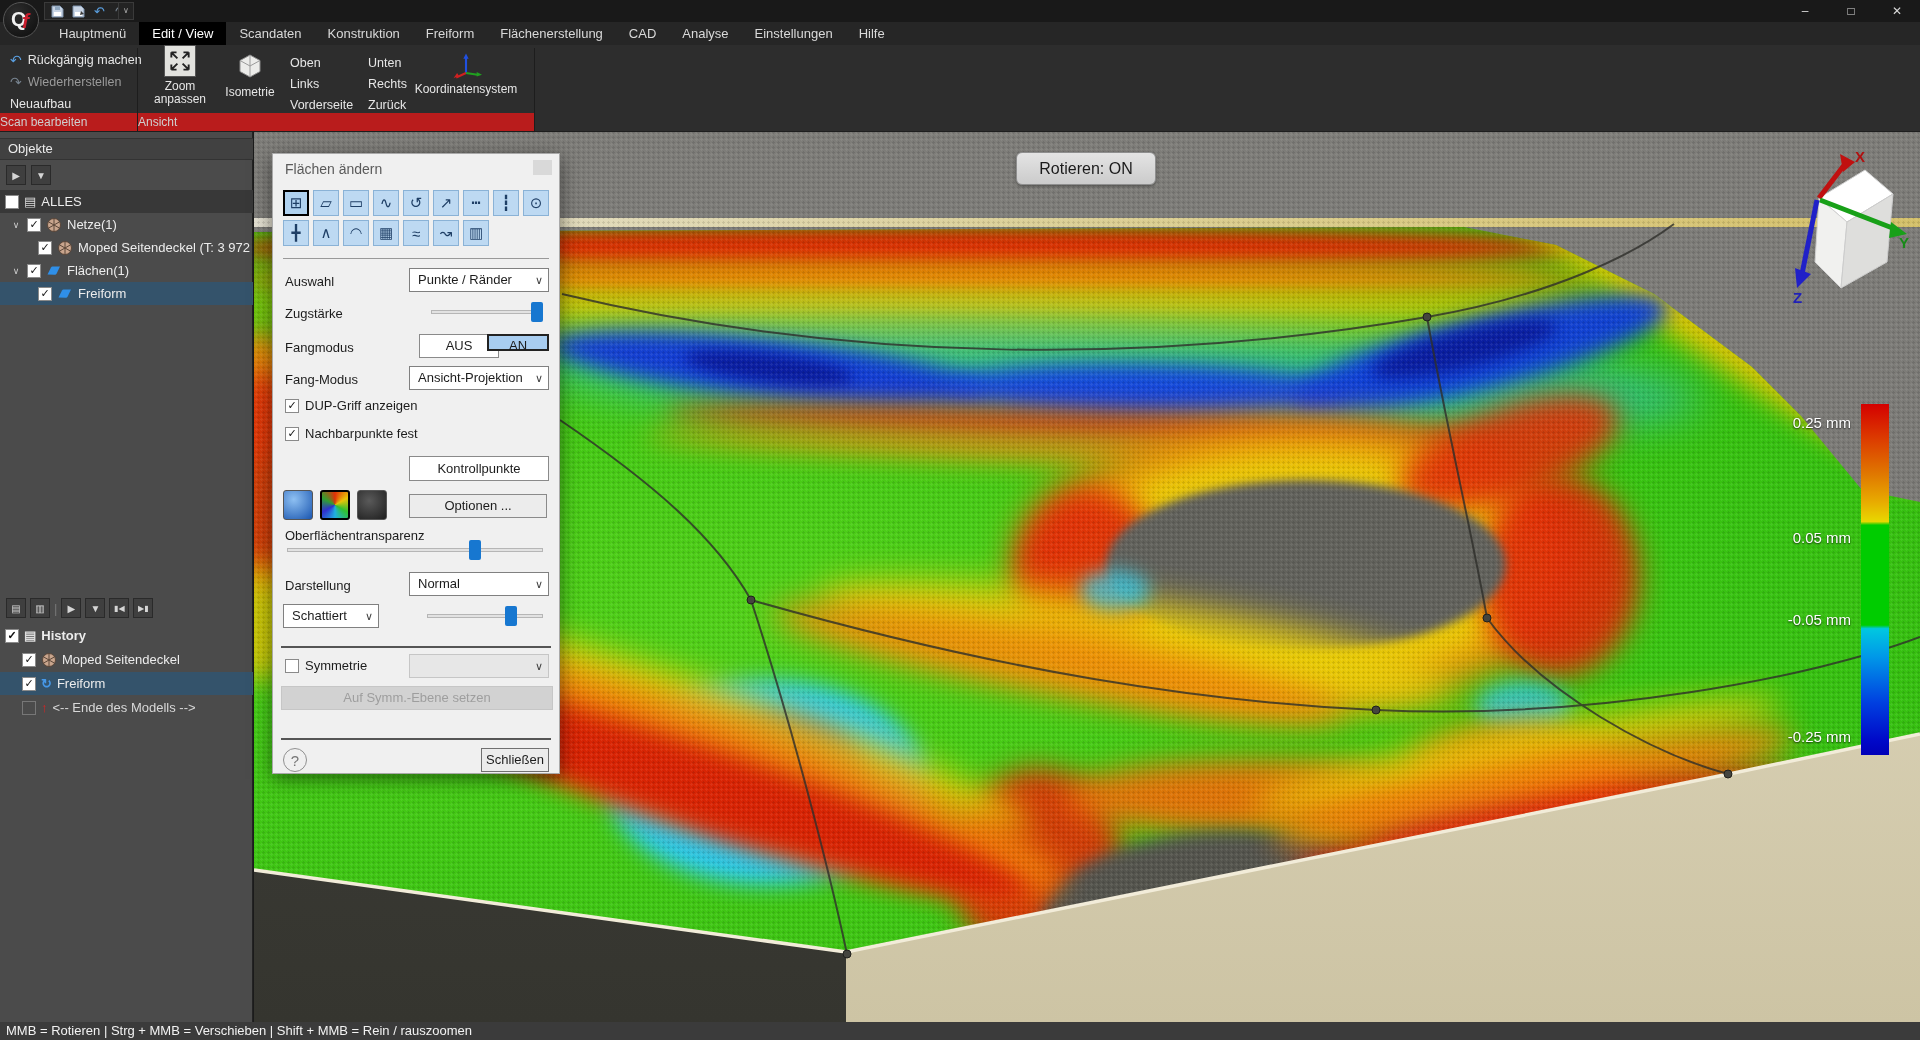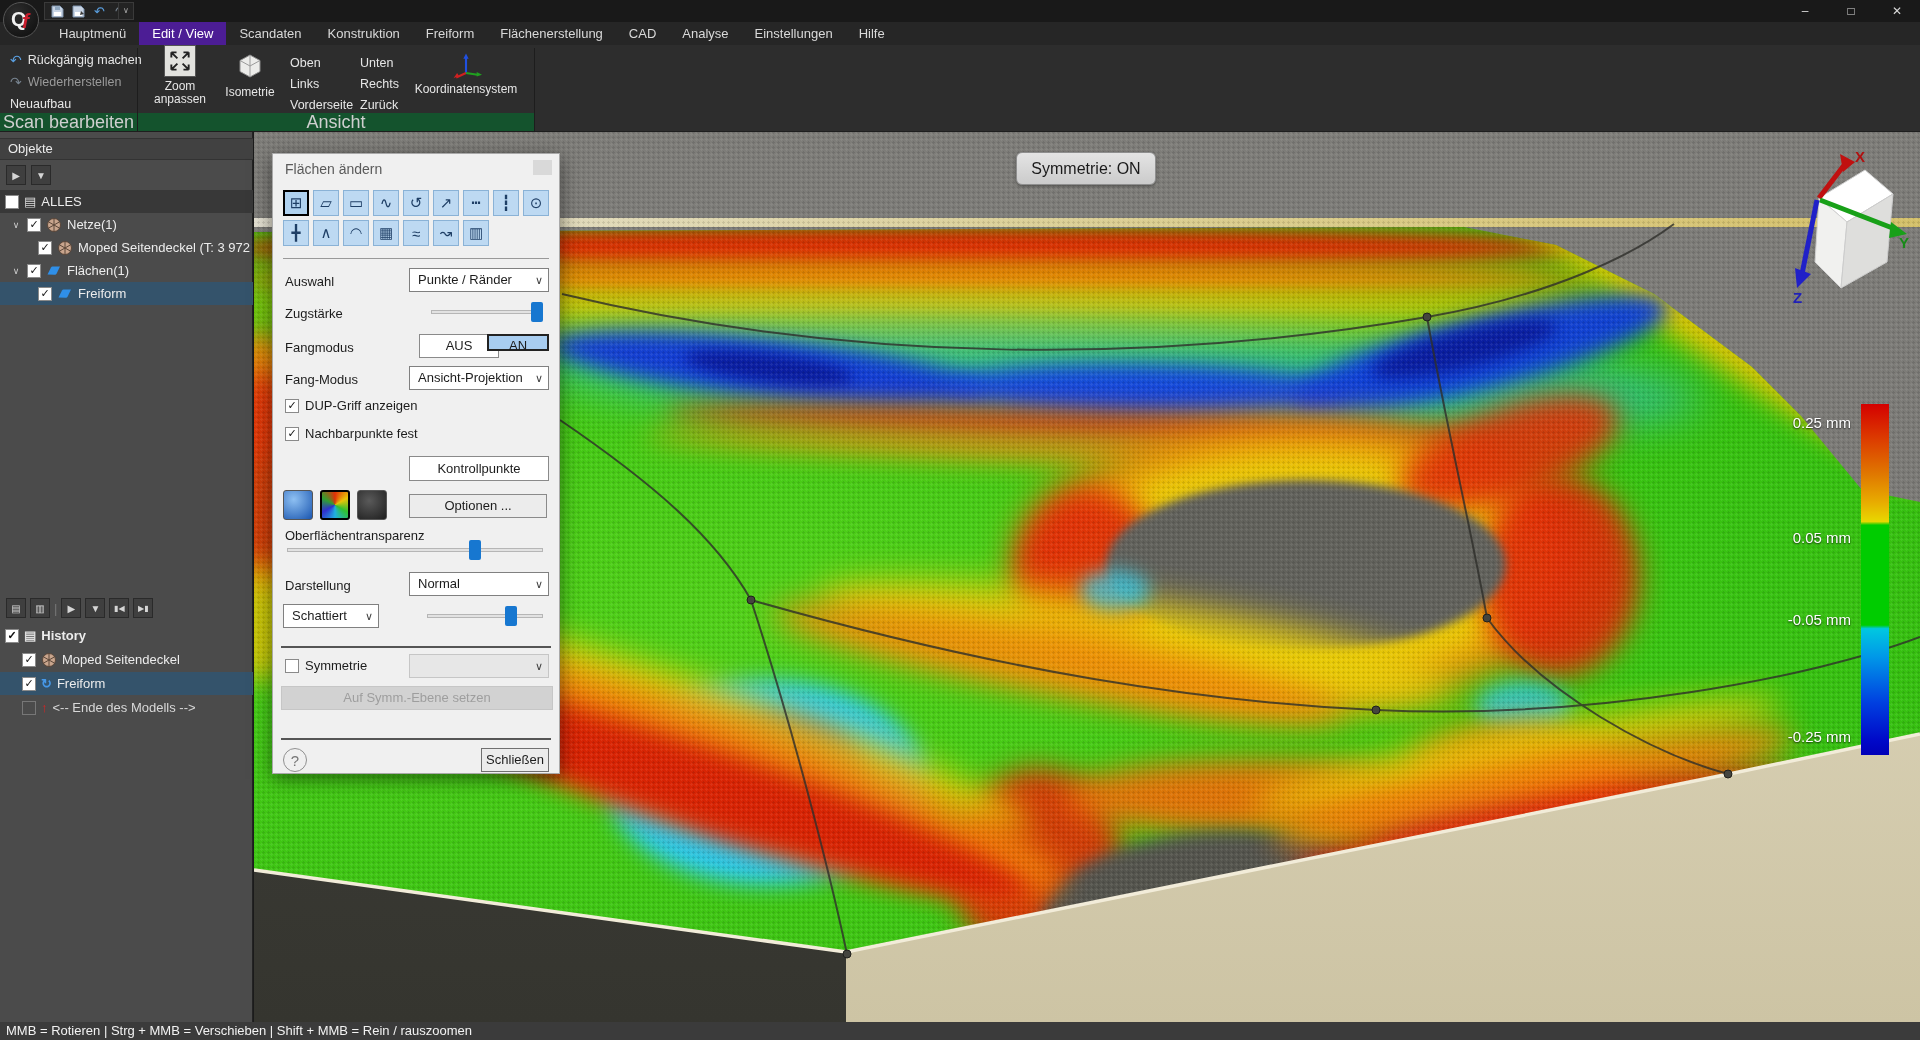--- a/index.html
+++ b/index.html
@@ -24,28 +24,28 @@
   #logo { position:absolute; left:3px; top:2px; width:36px; height:36px; border-radius:50%;
           background:radial-gradient(circle at 35% 30%, #2e2e2e, #0c0c0c); border:1px solid #565656;
           z-index:60; }
   #logo .q { position:absolute; left:7px; top:5px; font-size:20px; font-weight:bold; color:#f2f2f2; }
   #logo .f { position:absolute; left:18px; top:6px; font-size:21px; font-style:italic; font-weight:bold; color:#c81f2e; }
 
   
   #menubar { position:absolute; left:0; top:22px; width:1920px; height:23px; background:#262626; z-index:39; }
   #menutabs { position:absolute; left:46px; top:0; display:flex; height:23px; }
   .mtab { padding:0 13px; line-height:23px; font-size:13px; color:#d9d9d9; white-space:nowrap; }
-  .mtab.active { background:#4c1d95; color:#fff; }
+  .mtab.active { background:#000000; color:#fff; }
 
   
   #ribbon { position:absolute; left:0; top:45px; width:1920px; height:87px; background:#2d2d2d; z-index:38;
             border-bottom:1px solid #1e1e1e; }
   .rdiv { position:absolute; top:3px; bottom:0; width:1px; background:#1d1d1d; }
-  .gstrip { position:absolute; bottom:0; height:18px; background:#14532d; color:#cfcfcf;
-            font-size:18px; text-align:center; line-height:18px; }
+  .gstrip { position:absolute; bottom:0; height:18px; background:#b91c1c; color:#cfcfcf;
+            font-size:12px; line-height:18px; }
   .rtextbtn { position:absolute; display:flex; align-items:center; gap:6px; font-size:12.5px; color:#e6e6e6;
               white-space:nowrap; }
   .rtextbtn.disabled { color:#9a9a9a; }
   .ricon { font-size:14px; line-height:14px; }
   .rblock { position:absolute; width:64px; text-align:center; color:#e6e6e6; font-size:12px; line-height:13px; }
   .rblock .bicon { width:32px; height:32px; margin:0 auto 3px auto; display:flex; align-items:center; justify-content:center; }
   .vcol { position:absolute; font-size:12.5px; color:#e6e6e6; }
   .vcol div { height:21px; line-height:21px; white-space:nowrap; }
 
   
@@ -223,21 +223,21 @@
         <path d="M15 3v11M15 14L5 8.5M15 14l10-5.5M15 14v11" stroke="#9a9a9a" fill="none"></path>
       </svg>
     </div>
     <span>Isometrie</span>
   </div>
   <div class="vcol" style="left:290px;top:8px">
     <div>Oben</div>
     <div>Links</div>
     <div>Vorderseite</div>
   </div>
-  <div class="vcol" style="left:360px;top:8px">
+  <div class="vcol" style="left:368px;top:8px">
     <div>Unten</div>
     <div>Rechts</div>
     <div>Zurück</div>
   </div>
   <div class="rblock" style="left:405px;top:5px;width:122px">
     <div class="bicon" style="height:30px">
       <svg width="36" height="30" viewBox="0 0 36 30">
         <g stroke-width="2.4" fill="none">
           <path d="M18 24V6" stroke="#2050e0"></path>
             <path d="M18 24L7 29" stroke="#d02020"></path>
@@ -414,21 +414,21 @@
       <circle cx="497" cy="468" r="4"></circle>
         <circle cx="1173" cy="185" r="4"></circle>
       <circle cx="1122" cy="578" r="4"></circle>
         <circle cx="1233" cy="486" r="4"></circle>
       <circle cx="593" cy="822" r="4"></circle>
         <circle cx="1474" cy="642" r="4"></circle>
     </g>
   </svg>
 
   <div id="snap-badge">
-    <span>Symmetrie: ON</span>
+    <span>Rotieren: ON</span>
   </div>
 
   <div id="legend">
     <div id="legend-bar"></div>
     <span class="legend-lbl" style="top:18px">0.25 mm</span>
     <span class="legend-lbl" style="top:133px">0.05 mm</span>
     <span class="legend-lbl" style="top:215px">-0.05 mm</span>
     <span class="legend-lbl" style="top:332px">-0.25 mm</span>
   </div>
 

